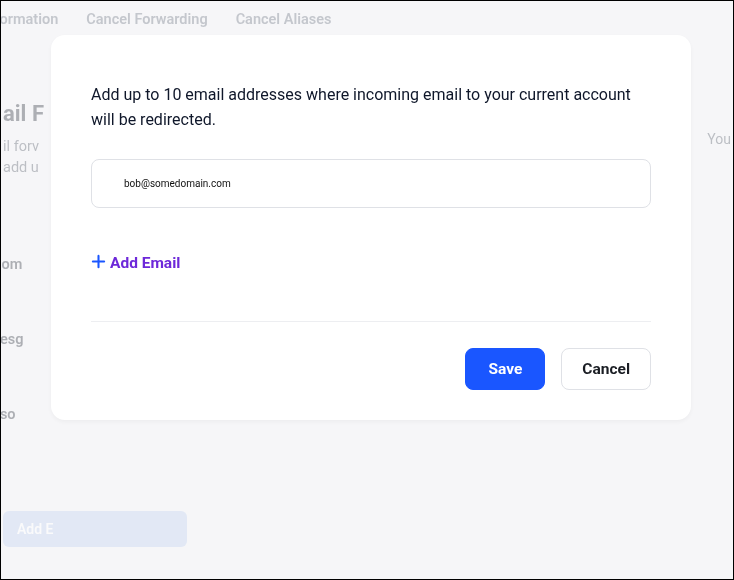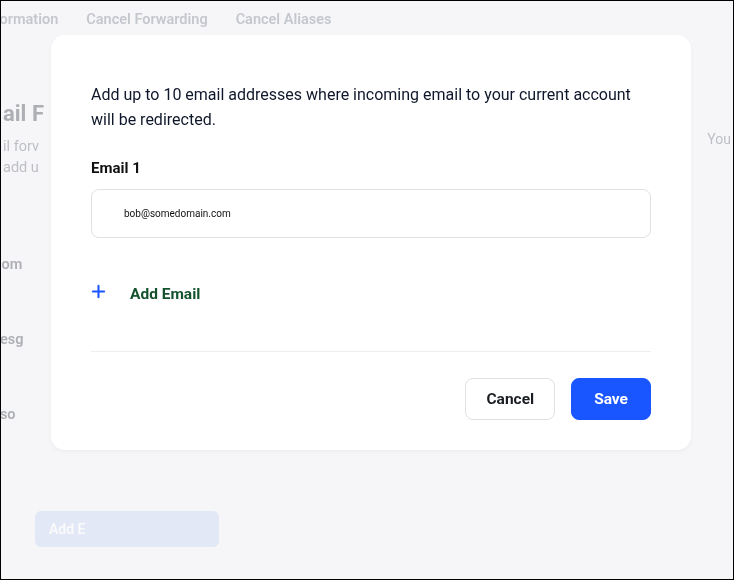--- a/index.html
+++ b/index.html
@@ -59,21 +59,20 @@
       position: absolute;
       left: 2px;
       top: 510px;
       background: #c9d8f2;
       color: #fff;
       font-weight: 600;
       font-size: 14px;
       padding: 10px 14px;
       border-radius: 6px;
       width: 184px;
-      margin-left: 32px;
     }
     .bg-right {
       position: absolute;
       right: 2px;
       top: 130px;
       font-size: 14px;
       color: #777c86;
     }
     .overlay {
       position: absolute;
@@ -113,24 +112,24 @@
       border: 1px solid #dfe1e6;
       border-radius: 8px;
       padding: 18px 32px;
       font-size: 10px;
       color: #111;
       font-family: inherit;
       outline: none;
     }
     .add-email {
       display: inline-flex;
-      align-items: flex-end;
-      gap: 24px;
+      align-items: center;
+      gap: 4px;
       margin-top: 46px;
-      color: #14532d;
+      color: #6d28d9;
       font-weight: 700;
       font-size: 15.5px;
       cursor: pointer;
     }
     .add-email svg {
       width: 15px;
       height: 15px;
     }
     .divider {
       border: none;
@@ -183,29 +182,28 @@
     <div>ɪ@so</div>
   </div>
   <div class="bg-btn">Add E</div>
   <div class="bg-right">You</div>
 </div>
 
 <div class="overlay"></div>
 
 <div class="modal">
   <p class="modal-subtitle">Add up to 10 email addresses where incoming email to your current account will be redirected.</p>
-  <div class="field-label">Email 1</div>
   <input type="text" class="email-input" value="bob@somedomain.com" style="">
   <div class="add-email">
     <span>
       <svg viewBox="0 0 16 16" fill="none" stroke="#1a56ff" stroke-width="2.2" stroke-linecap="round">
         <line x1="8" y1="2" x2="8" y2="14"></line>
         <line x1="2" y1="8" x2="14" y2="8"></line>
       </svg>
     </span>
     <span>Add Email</span>
   </div>
   <hr class="divider">
   <div class="modal-actions">
+    <button class="btn btn-save">Save</button>
     <button class="btn btn-cancel">Cancel</button>
-    <button class="btn btn-save">Save</button>
   </div>
 </div>
 
 </body></html>

